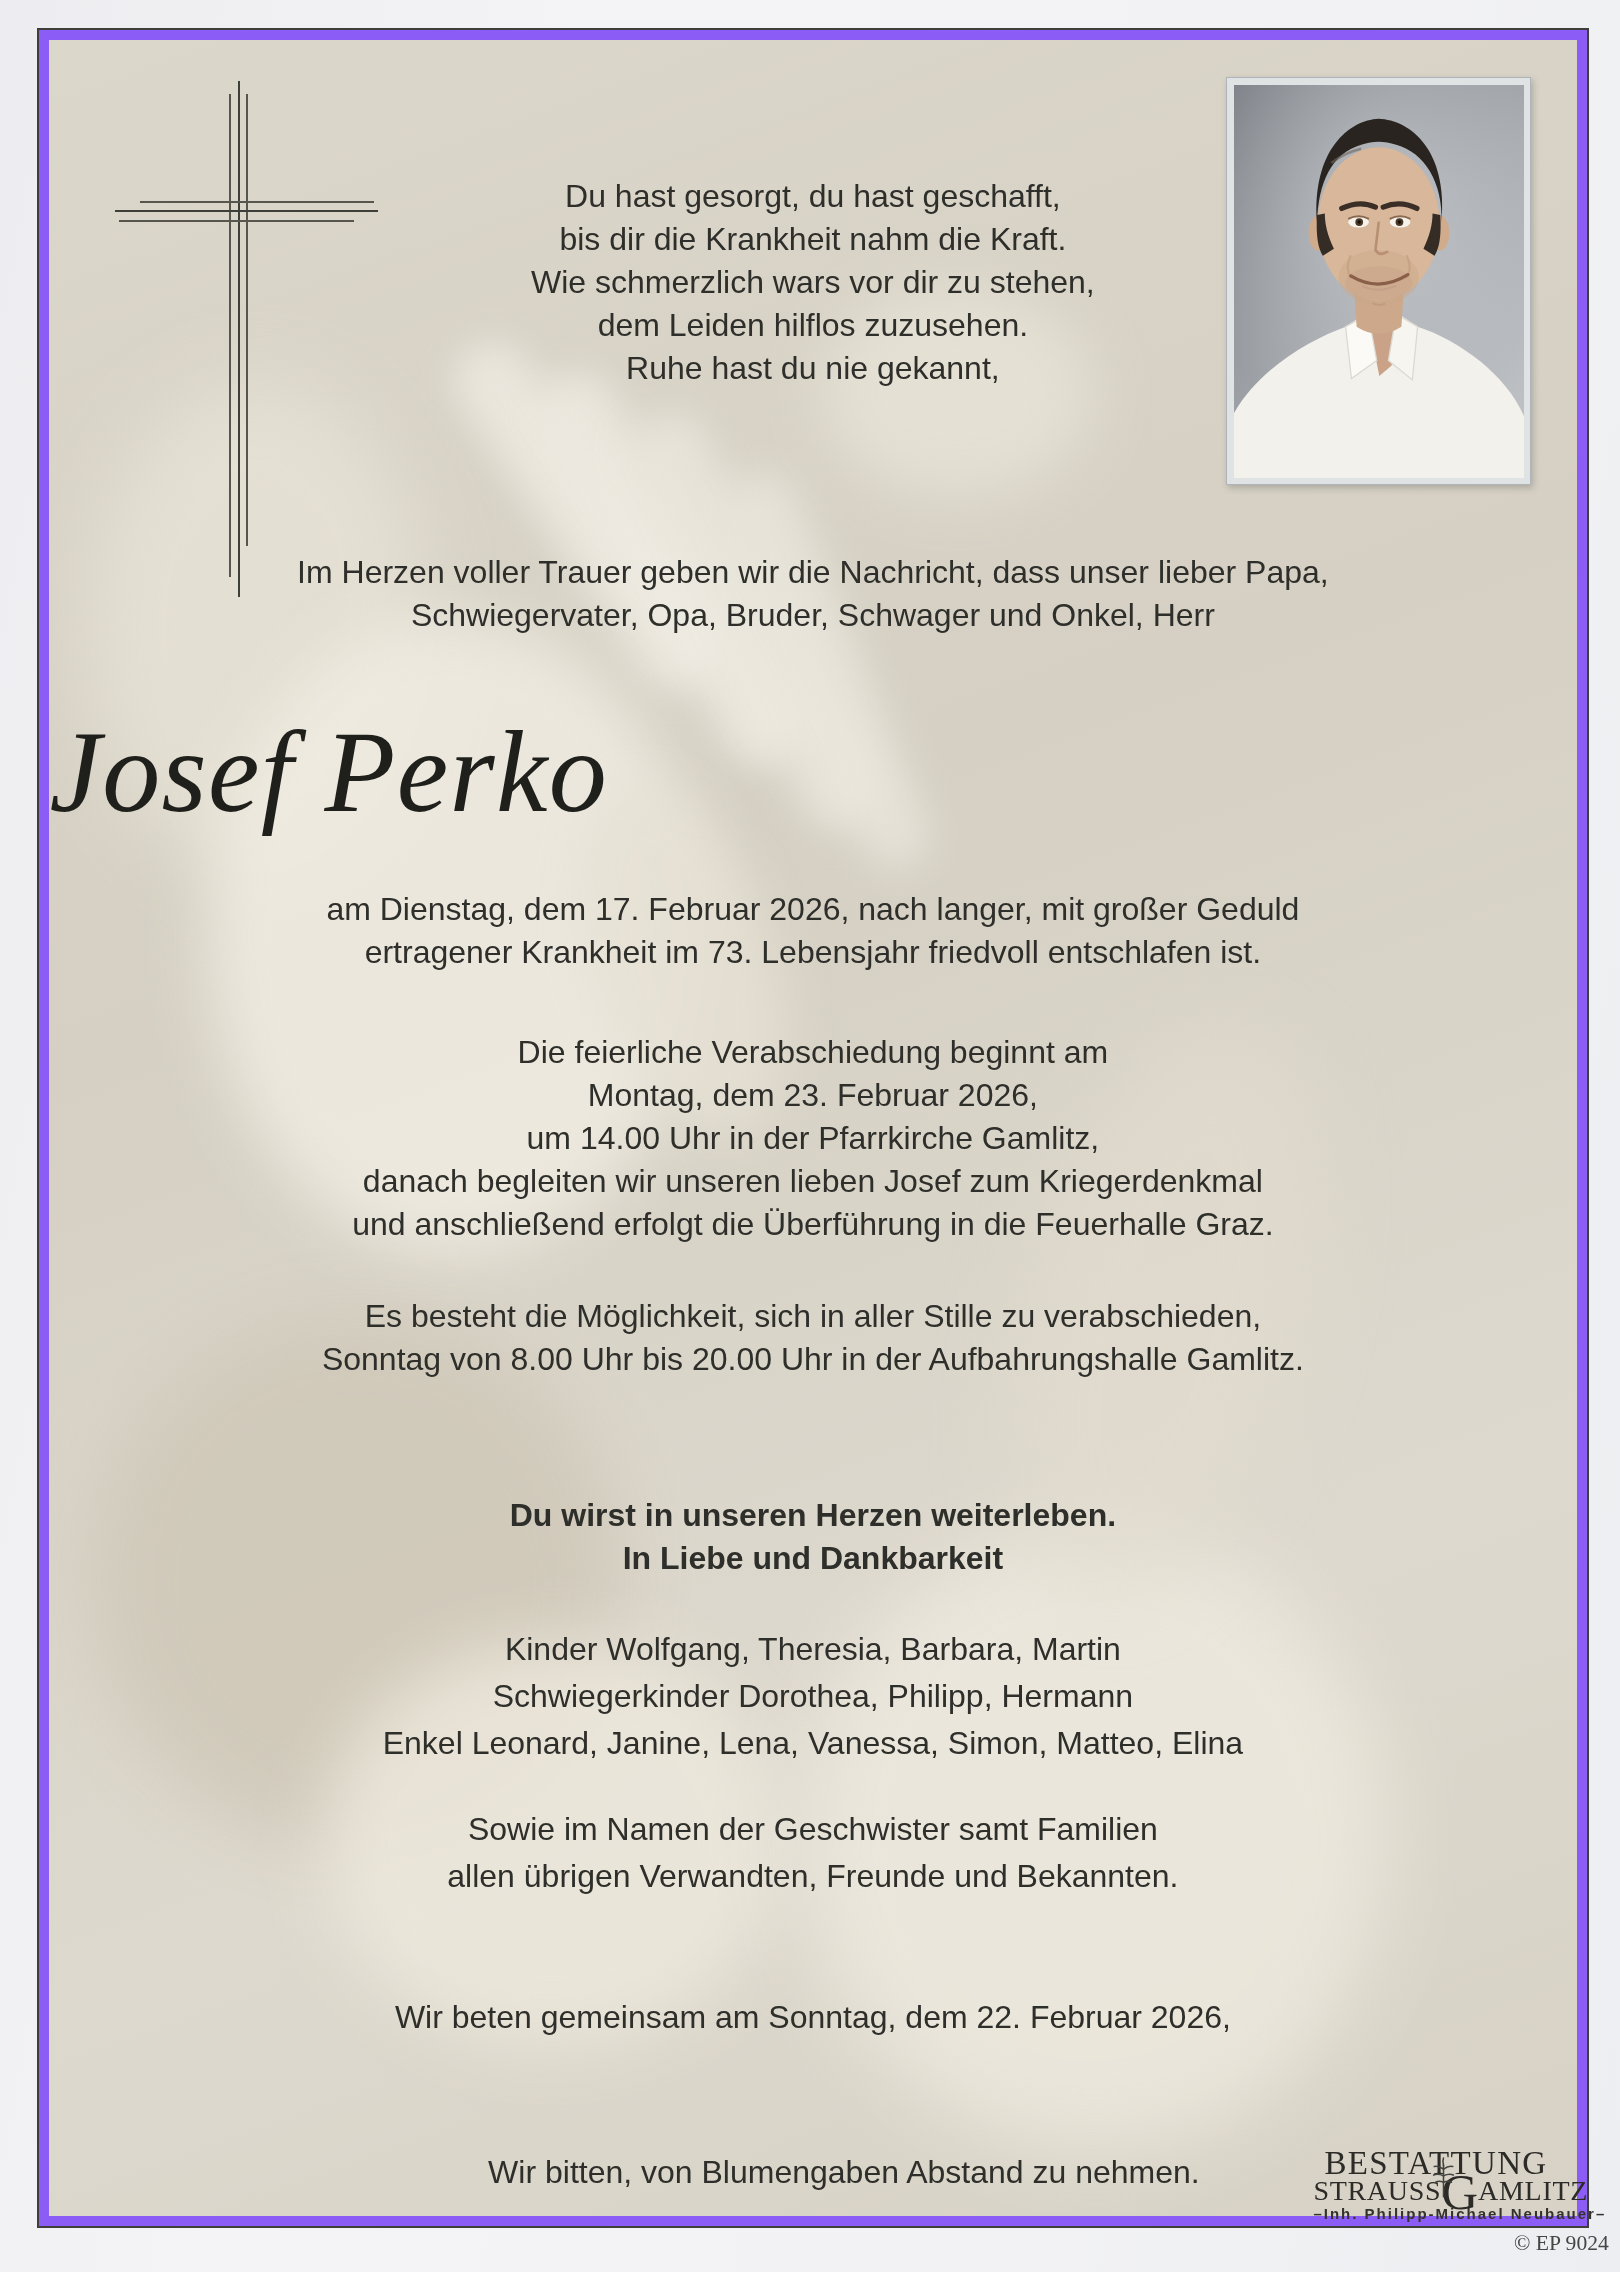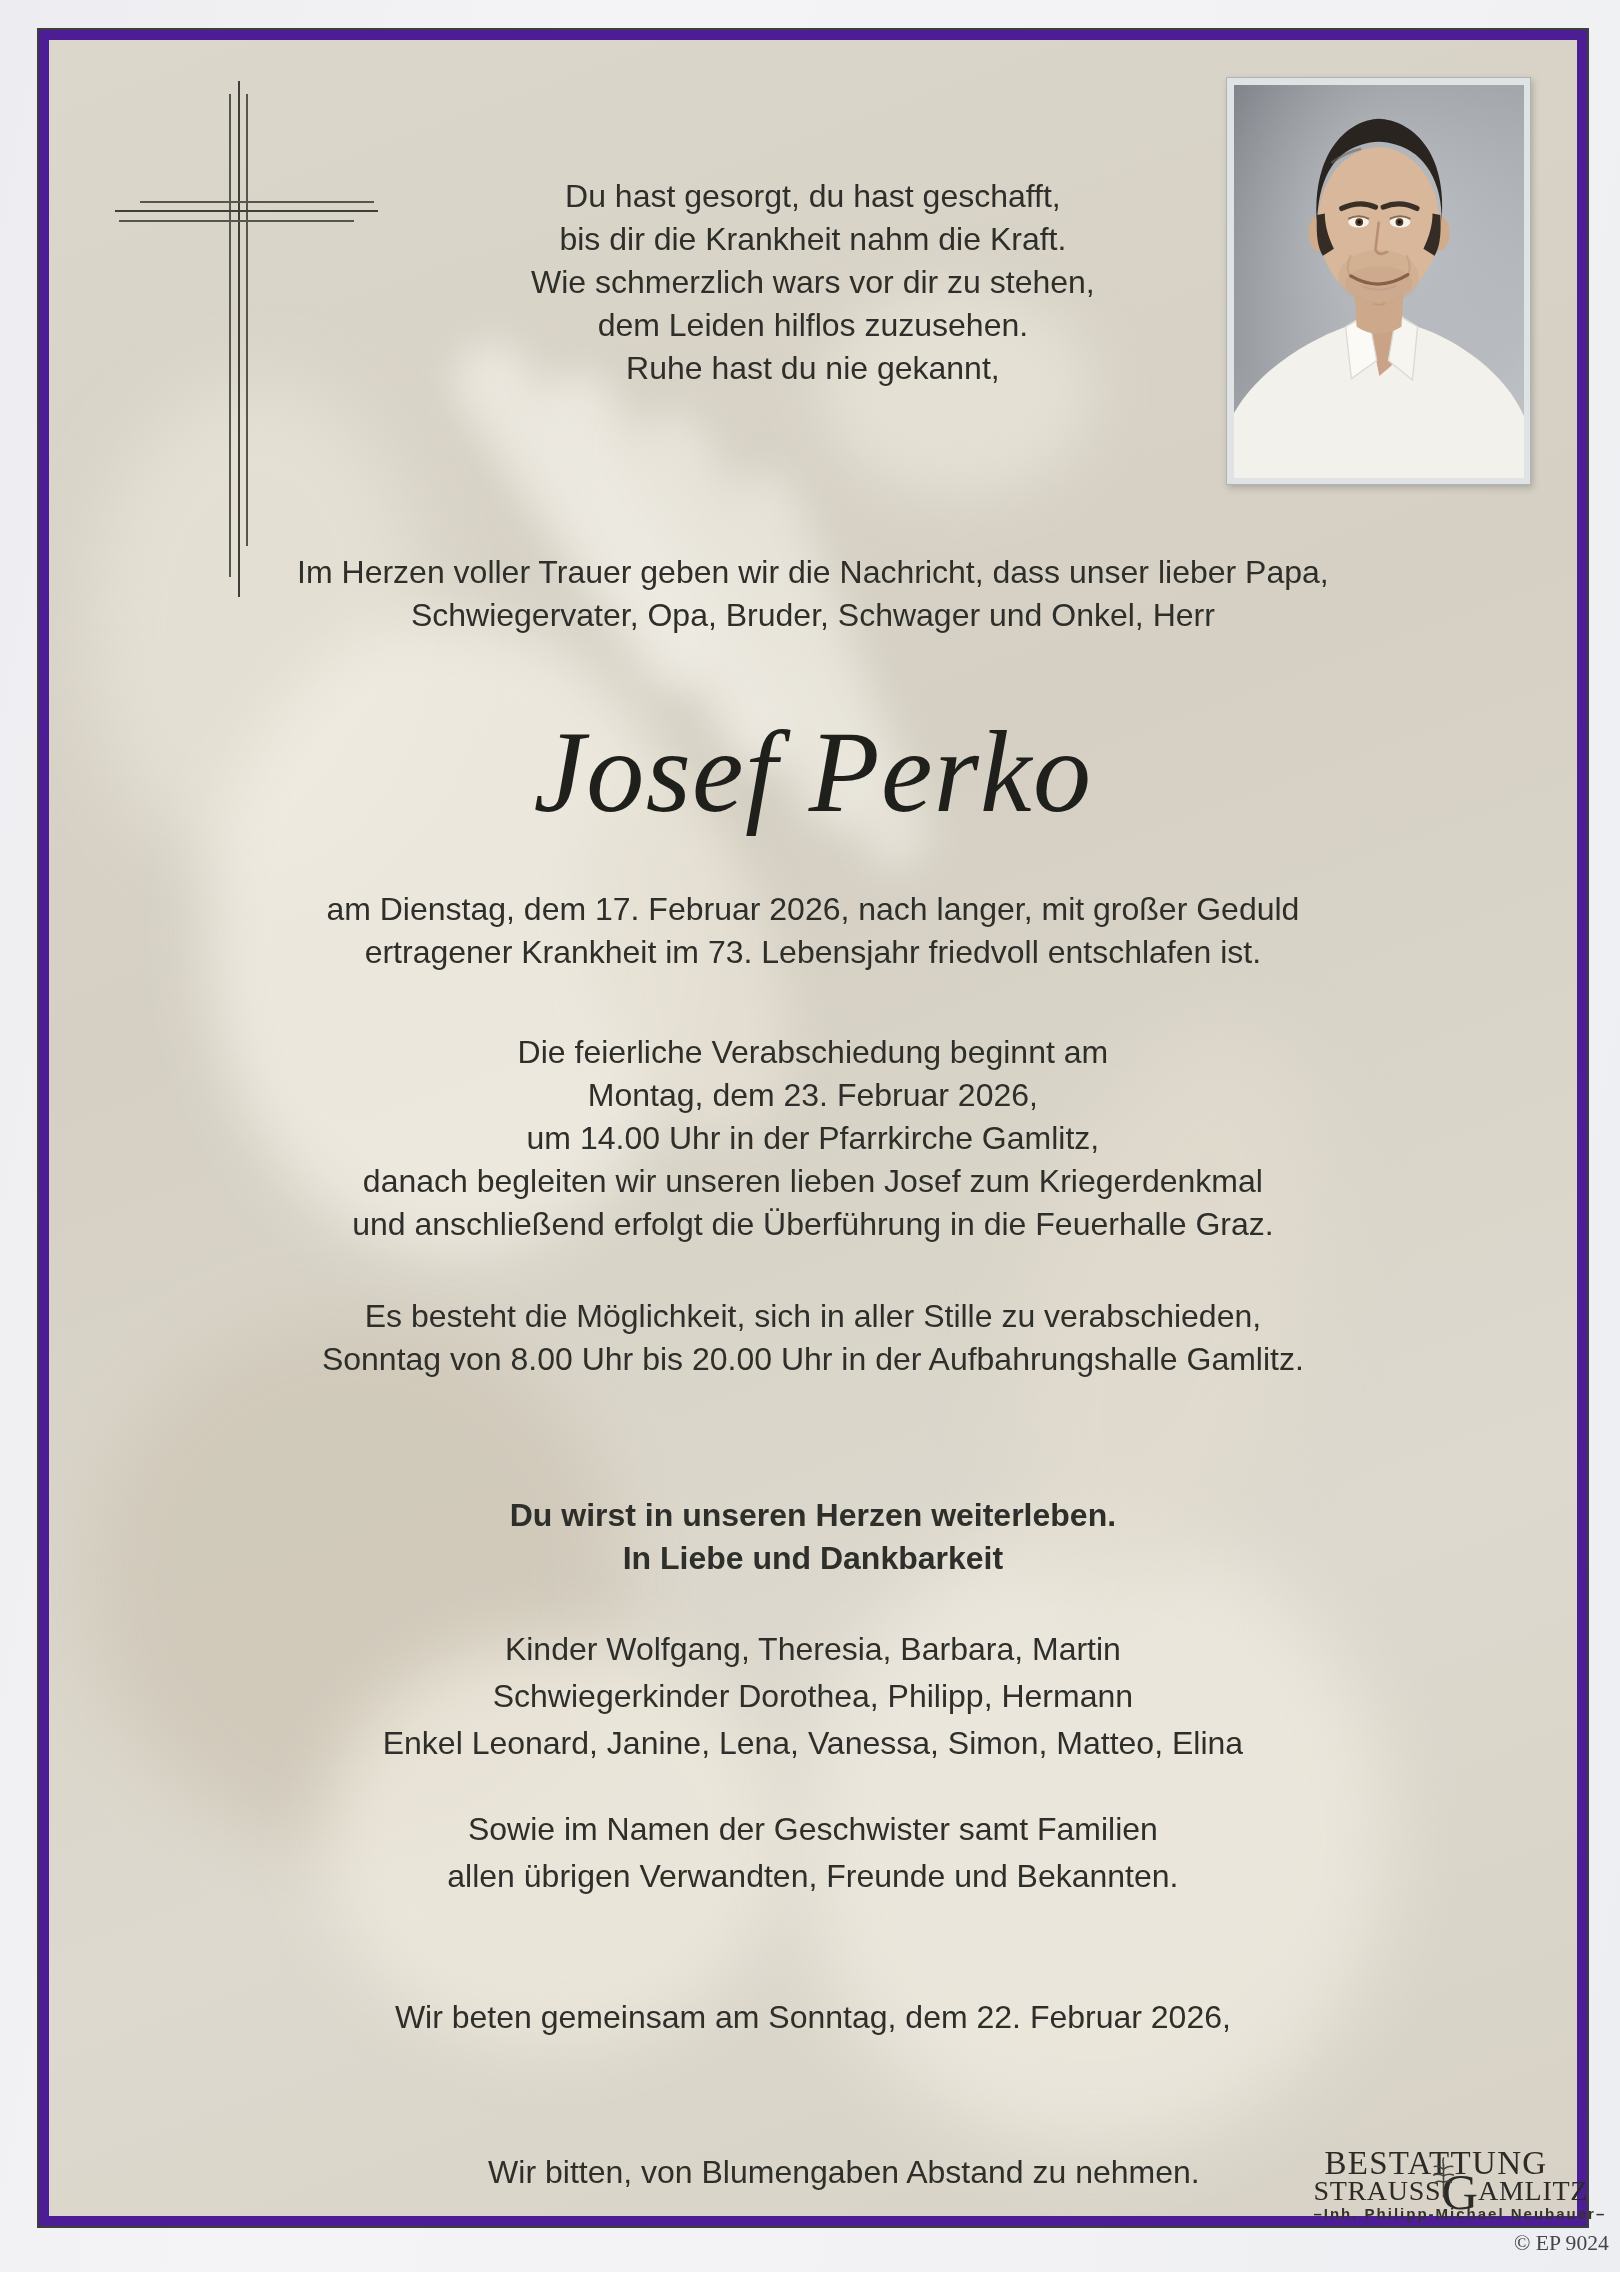--- a/index.html
+++ b/index.html
@@ -5,21 +5,21 @@
   html,body{margin:0;padding:0;}
   body{
     width:1621px;height:2273px;position:relative;
     background:linear-gradient(100deg,#ededf1,#f4f4f6 30%,#f2f2f4 70%,#eceef1);
     font-family:"Liberation Sans",sans-serif;
     overflow:hidden;
   }
   
   .card{
     position:absolute;left:37px;top:28px;width:1552px;height:2200px;
-    border:2px solid #3e3e3b;background:#4c1d95;padding:10.4px;box-sizing:border-box;
+    border:2px solid #3e3e3b;background:#8b5cf6;padding:10.4px;box-sizing:border-box;
   }
   .paper{
     position:relative;width:100%;height:100%;
     background:linear-gradient(160deg,#dcd7cb,#d5d0c3 38%,#ded9ce 72%,#d7d2c5);
     color:#2e2e2a;
   }
   .art{position:absolute;left:0;top:0;right:0;bottom:0;overflow:hidden;}
   .blob{position:absolute;border-radius:50%;}
   
   .f1{left:496px;top:274px;width:78px;height:405px;background:#f1eee6;filter:blur(17px);opacity:.7;transform:rotate(-34deg);border-radius:39px;}
@@ -50,21 +50,21 @@
     background:#dfe3e4;border:1.3px solid #aeb4b7;padding:6.5px;
     box-shadow:2px 2.6px 6.5px rgba(70,70,70,.28);
   }
   .photo svg{display:block;width:100%;height:100%;}
   
   .tblock{position:absolute;left:0;width:1527px;text-align:center;font-size:32px;line-height:43px;color:#2e2e2a;}
   .tblock.fam{line-height:47px;}
   .poem{top:135px;}
   .announce{top:511px;}
   .name{
-    position:absolute;left:0;width:1527px;text-align:center;top:647px;
+    position:absolute;left:0;width:1527px;text-align:left;top:647px;
     font-family:"Liberation Serif","DejaVu Serif",serif;font-style:italic;
     font-size:116px;line-height:170px;color:#1f1f1b;letter-spacing:1.3px;
   }
   .datedeath{top:848px;}
   .ceremony{top:991px;}
   .farewell{top:1255px;}
   .remembrance{top:1454px;font-weight:bold;}
   .family{top:1586px;}
   .sowie{top:1766px;line-height:47px;}
   .prayer{top:1956px;}

